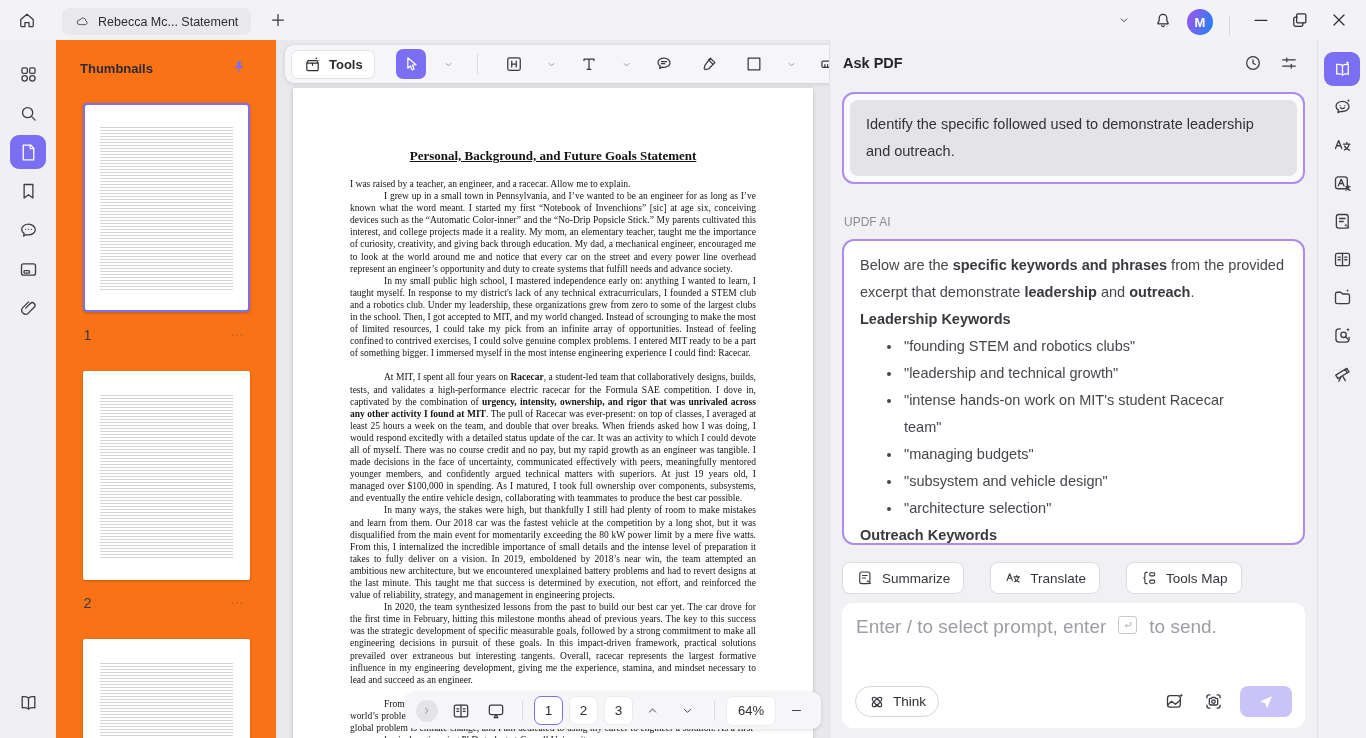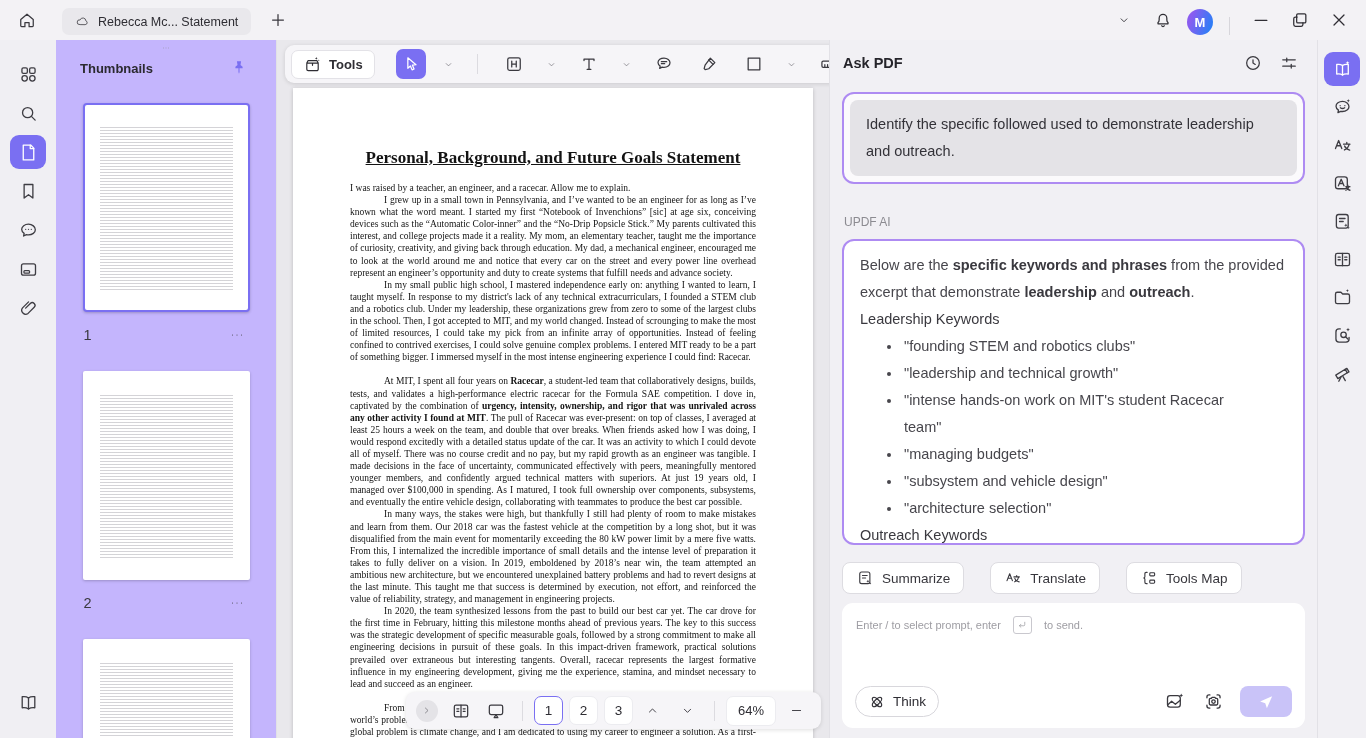--- a/index.html
+++ b/index.html
@@ -20,38 +20,38 @@
   .avatar{width:26px;height:26px;border-radius:50%;background:linear-gradient(110deg,#8a5cf0 20%,#2f7df6 85%);color:#fff;font-size:13px;font-weight:700;display:flex;align-items:center;justify-content:center}
   .win-divider{width:1px;height:18px;background:#d7d6db;margin:0 7px}
   
   .app{display:flex;height:698px}
   .left-rail{width:56px;background:#f0eff3;display:flex;flex-direction:column;align-items:center;padding:12px 0 14px}
   .rail-item{width:36px;height:34px;border-radius:9px;display:flex;align-items:center;justify-content:center;color:#3e3d43;margin:5px 0;background:none;border:none}
   .rail-item [data-icon]{width:21px;height:21px}
   .rail-item.active{background:#7a6ff2;color:#fff}
   .rail-bottom{margin-top:auto}
   
-  .thumb-panel{width:220px;background:#c4b5fd;border-right:1px solid #e2e1e6;display:flex;flex-direction:column}
+  .thumb-panel{width:220px;background:#f97316;border-right:1px solid #e2e1e6;display:flex;flex-direction:column}
   .drag-dots{display:flex;justify-content:center;color:#8e8d93;padding-top:3px;height:12px}
   .drag-dots [data-icon]{width:16px;height:10px}
   .panel-head{display:flex;align-items:center;justify-content:space-between;padding:2px 26px 6px 24px}
   .panel-title{font-size:13px;font-weight:700;color:#2b2a30}
   .pin-btn{background:none;border:none;color:#7a6ff2;width:22px;height:22px;display:flex;align-items:center;justify-content:center;padding:0}
   .thumb-list{flex:1;overflow:hidden;padding-top:18px}
   .thumb{width:163px;height:205px;margin:0 auto;background:#fff;border:2px solid transparent;border-radius:2px;box-shadow:0 1px 3px rgba(0,0,0,.22);position:relative}
   .thumb.sel{border-color:#7a6ff2;border-radius:4px}
   .thumb-txt{position:absolute;left:15px;right:15px;top:22px;bottom:18px;opacity:.6;background:repeating-linear-gradient(to bottom,#b7b6bc 0px,#b7b6bc 1px,transparent 1px,transparent 3px)}
   .thumb-foot{width:165px;margin:0 auto;display:flex;justify-content:space-between;align-items:center;padding:13px 0 26px}
   .thumb-num{font-size:14.5px;color:#3a393f}
   .thumb-more{background:none;border:none;color:#4a494f;width:24px;height:20px;display:flex;align-items:center;justify-content:center;padding:0}
   
   .main{flex:1;position:relative;background:#e9e8ec;overflow:hidden}
   .page{width:520px;margin:48px auto 0;background:#fff;box-shadow:0 1px 4px rgba(0,0,0,.2);padding:60px 57px 60px;box-sizing:border-box;height:900px}
   .doc{font-family:"Liberation Serif",serif;color:#131313}
-  .doc-title{font-size:17px;font-weight:700;text-decoration:underline;text-align:center;margin-bottom:14px}
+  .doc-title{font-size:13px;font-weight:700;text-decoration:underline;text-align:center;margin-bottom:14px}
   .doc-h{font-size:10.8px;font-weight:700;text-decoration:underline}
   .doc p{font-size:9.5px;line-height:12.1px;text-align:justify;margin:0}
   .doc p.ind{text-indent:34px}
   .doc p.sp{margin-top:12px}
   .toolbar-row{position:absolute;top:5px;left:8px;right:8px;display:flex;justify-content:space-between;pointer-events:none}
   .toolbar{background:#f6f5f8;border-radius:9px;box-shadow:0 1px 4px rgba(0,0,0,.13);display:flex;align-items:center;height:38px;padding:0 6px;gap:15px;pointer-events:auto}
   .tools-btn{display:flex;align-items:center;gap:7px;background:#fff;border:1px solid #e3e2e7;border-radius:7px;height:29px;padding:0 11px;font-size:13px;font-weight:600;color:#2e2d33;margin-right:6px}
   .tools-btn [data-icon]{width:19px;height:19px}
   .tool{width:30px;height:30px;border-radius:7px;display:flex;align-items:center;justify-content:center;color:#3a393f;background:none;border:none;padding:0}
   .tool.active{background:#7a6ff2;color:#fff}
@@ -72,28 +72,28 @@
   .right-panel{width:488px;background:#f1f0f4;border-left:1px solid #e2e1e6;display:flex;flex-direction:column;box-sizing:border-box}
   .rp-head{display:flex;align-items:center;height:46px;padding:0 13px}
   .rp-title{font-size:14.5px;font-weight:700;color:#26252b;flex:1}
   .rp-icbtn{width:30px;height:30px;display:flex;align-items:center;justify-content:center;color:#3a393f;background:none;border:none;padding:0;margin-left:6px}
   .q-card{margin:6px 12px 0;border:2.5px solid #ae8bf2;border-radius:12px;background:#fbfafc;padding:6px}
   .q-inner{background:#e4e3e7;border-radius:8px;padding:11px 16px;font-size:14.5px;line-height:27px;color:#333238}
   .ai-label{margin:31px 14px 10px;font-size:12px;color:#8c8b91}
   .a-card{margin:0 12px;border:2.5px solid #ae8bf2;border-radius:12px;background:#fff;padding:11px 16px;height:280px;overflow:hidden;font-size:14.5px;line-height:27px;color:#47464c;box-sizing:content-box}
   .a-card b{color:#3a393f}
   .a-card p{margin:0}
-  .a-h{font-weight:400;color:#3a393f}
+  .a-h{font-weight:700;color:#3a393f}
   .a-card ul{margin:0;padding-left:42px}
   .a-card li{padding-left:2px;max-width:332px}
   .actions{display:flex;gap:26px;margin:17px 12px 0}
   .action-btn{display:flex;align-items:center;gap:8px;height:32px;padding:0 13px;background:#fff;border:1px solid #dddce1;border-radius:8px;font-size:13.5px;color:#37363c}
   .action-btn [data-icon]{width:18px;height:18px;color:#3a393f}
   .input-card{margin:9px 12px 10px;background:#fff;border-radius:11px;flex:1;position:relative;padding:13px 14px;box-sizing:border-box}
-  .ph{font-size:11px;color:#9e9da3;display:flex;align-items:center;gap:12px}
+  .ph{font-size:19px;color:#9e9da3;display:flex;align-items:flex-start;gap:12px}
   .key-box{display:inline-flex;border:1px solid #c9c8ce;border-radius:3px;width:17px;height:16px;align-items:center;justify-content:center;color:#9e9da3}
   .key-box [data-icon]{width:12px;height:12px}
   .input-bottom{position:absolute;left:13px;right:13px;bottom:11px;display:flex;align-items:center;justify-content:space-between}
   .think-btn{display:flex;align-items:center;gap:7px;height:31px;padding:0 12px;background:#fff;border:1px solid #d8d7dc;border-radius:16px;font-size:13.5px;color:#2f2e34}
   .think-btn [data-icon]{width:18px;height:18px}
   .ib-right{display:flex;align-items:center;gap:15px}
   .ib-icbtn{width:24px;height:24px;color:#3a393f;background:none;border:none;padding:0;display:flex;align-items:center;justify-content:center}
   .ib-icbtn [data-icon]{width:21px;height:21px}
   .send-btn{width:52px;height:31px;border:none;border-radius:8px;background:#c9c3f8;display:flex;align-items:center;justify-content:center}
   .send-btn [data-icon]{width:18px;height:18px}

